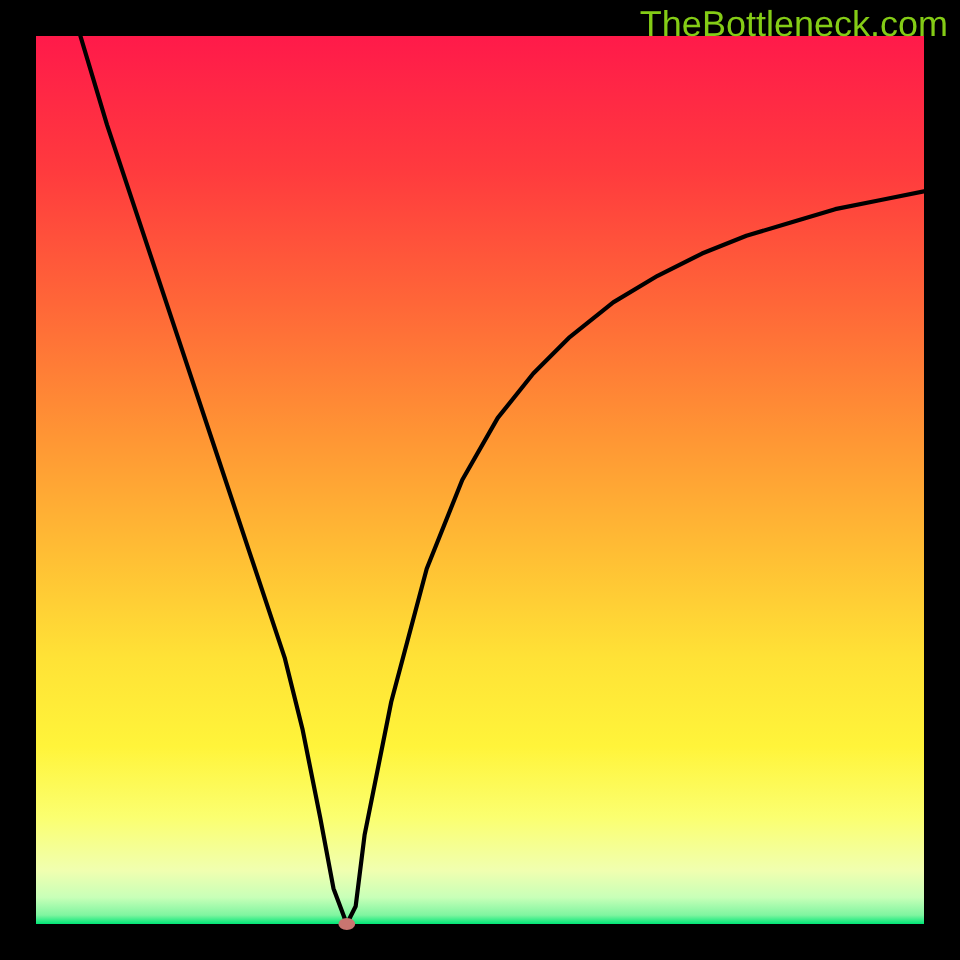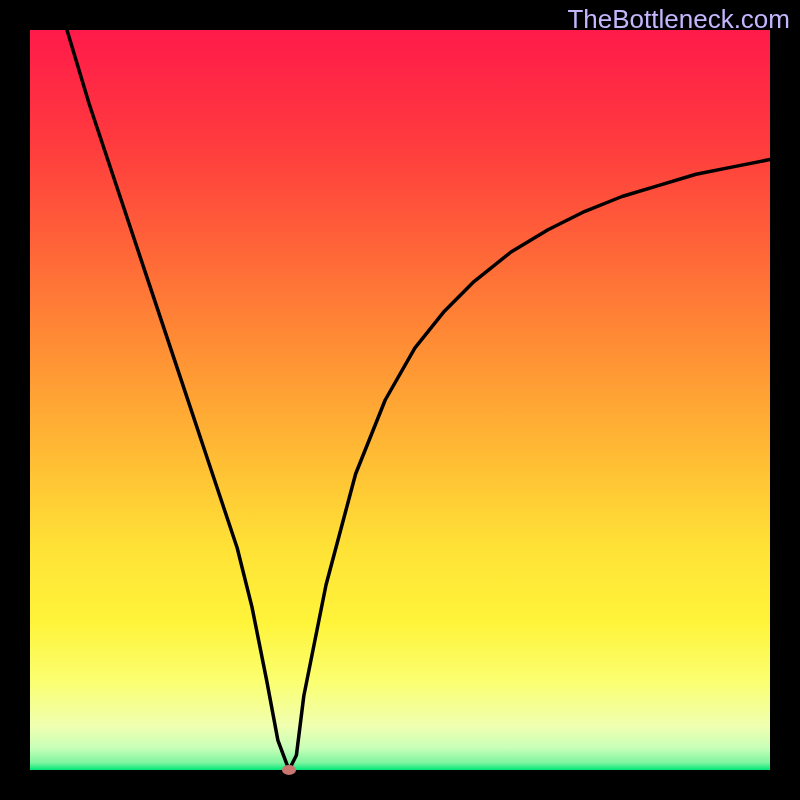--- a/index.html
+++ b/index.html
@@ -7,22 +7,22 @@
       width: 800px;
       height: 800px;
       background: #000;
       position: relative;
       font-family: Arial, sans-serif;
     }
     .watermark {
       position: absolute;
       top: 4px;
       right: 10px;
-      color: #c4b5fd;
-      font-size: 26px;
+      color: #84cc16;
+      font-size: 30px;
       font-weight: 500;
       z-index: 10;
     }
     .plot-container {
       position: absolute;
       top: 30px;
       left: 30px;
       width: 740px;
       height: 740px;
     }

